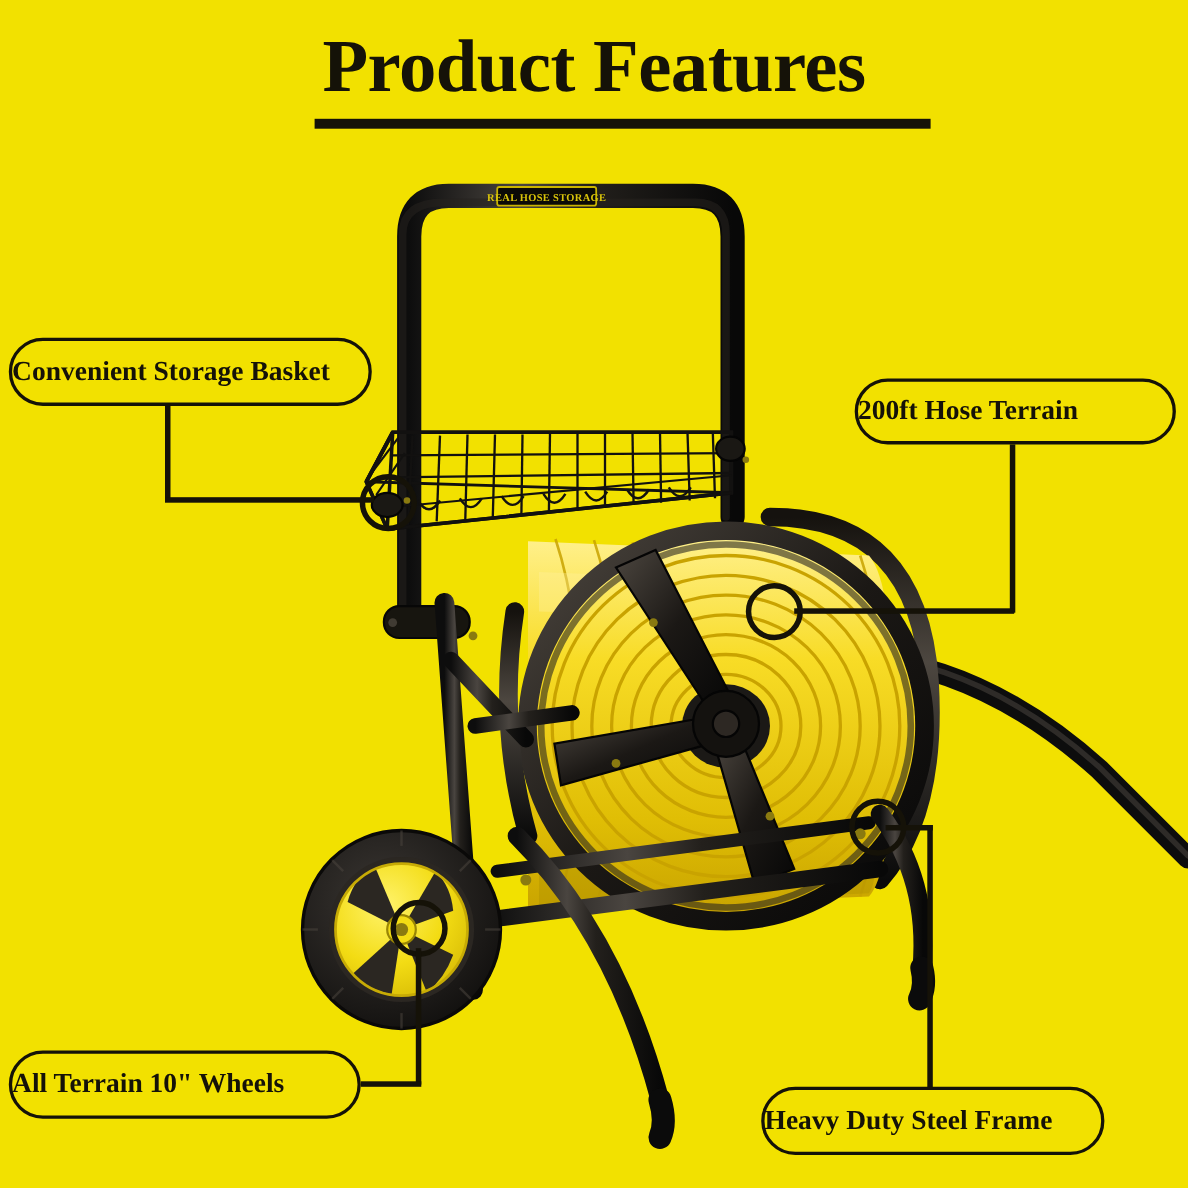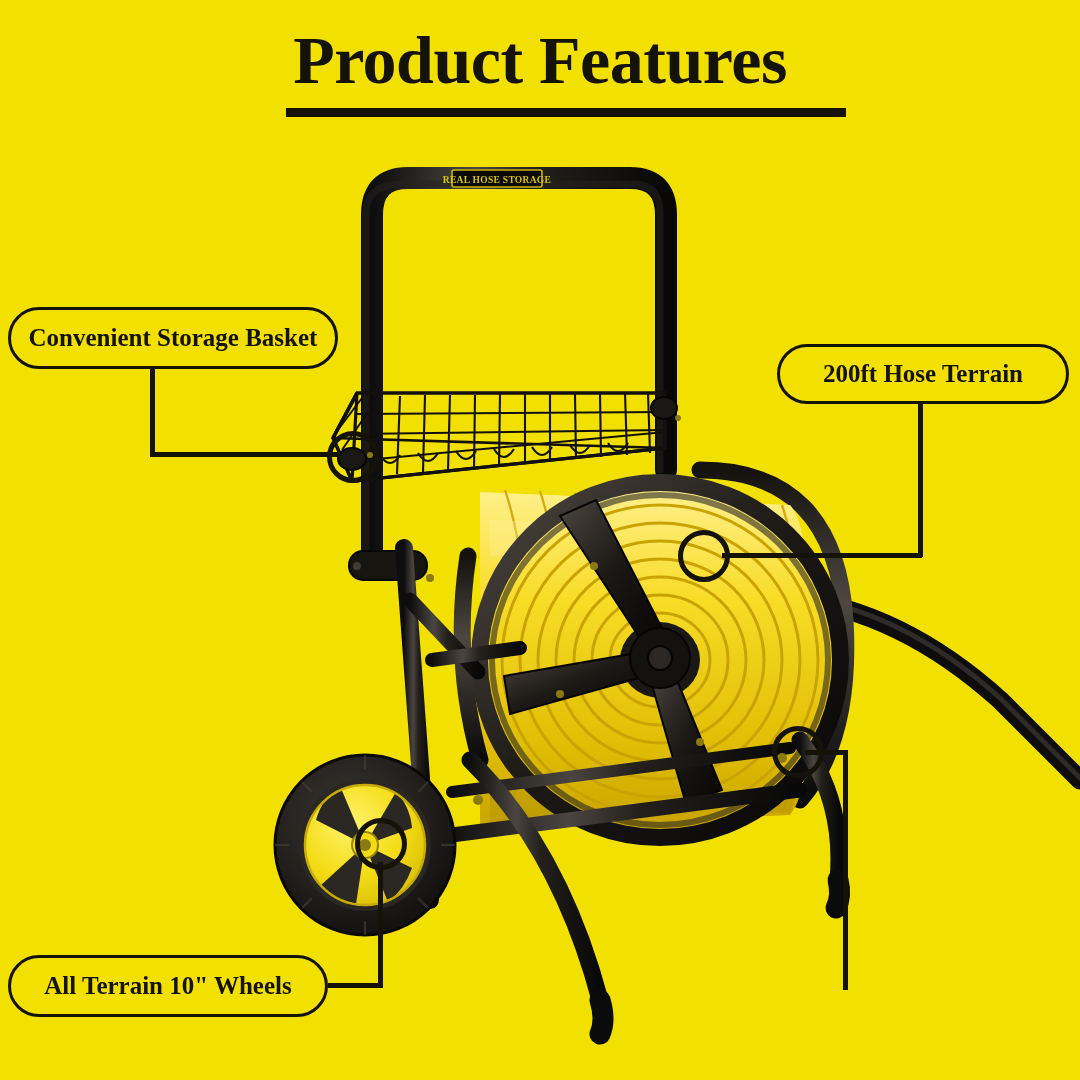--- a/index.html
+++ b/index.html
@@ -26,21 +26,21 @@
     position:absolute;left:286px;top:108px;width:560px;height:9px;
     background:#151208;
   }
 
   
   .pill{
     position:absolute;
     border:3.5px solid #151208;
     border-radius:40px;
     background:#F2E100;
-    display:flex;align-items:center;justify-content:center;
+    display:flex;align-items:center;
     font-family:"Liberation Serif",serif;
     font-weight:bold;
     color:#151208;
     box-sizing:border-box;
     white-space:nowrap;
   }
   .pill-basket{left:8px;top:307px;width:330px;height:62px;font-size:25px;}
   .pill-hose  {left:777px;top:344px;width:292px;height:60px;font-size:25px;}
   .pill-wheels{left:8px;top:955px;width:320px;height:62px;font-size:25px;}
   .pill-frame {left:692px;top:988px;width:312px;height:62px;font-size:25px;}
@@ -318,14 +318,17 @@
   </div>
 
   <div class="pill pill-hose">
     <span>200ft Hose Terrain</span>
   </div>
 
   <div class="pill pill-wheels">
     <span>All Terrain 10" Wheels</span>
   </div>
 
+  <div class="pill pill-frame">
+    <span>Heavy Duty Steel Frame</span>
+  </div>
 
 </div>
 
 </body></html>

